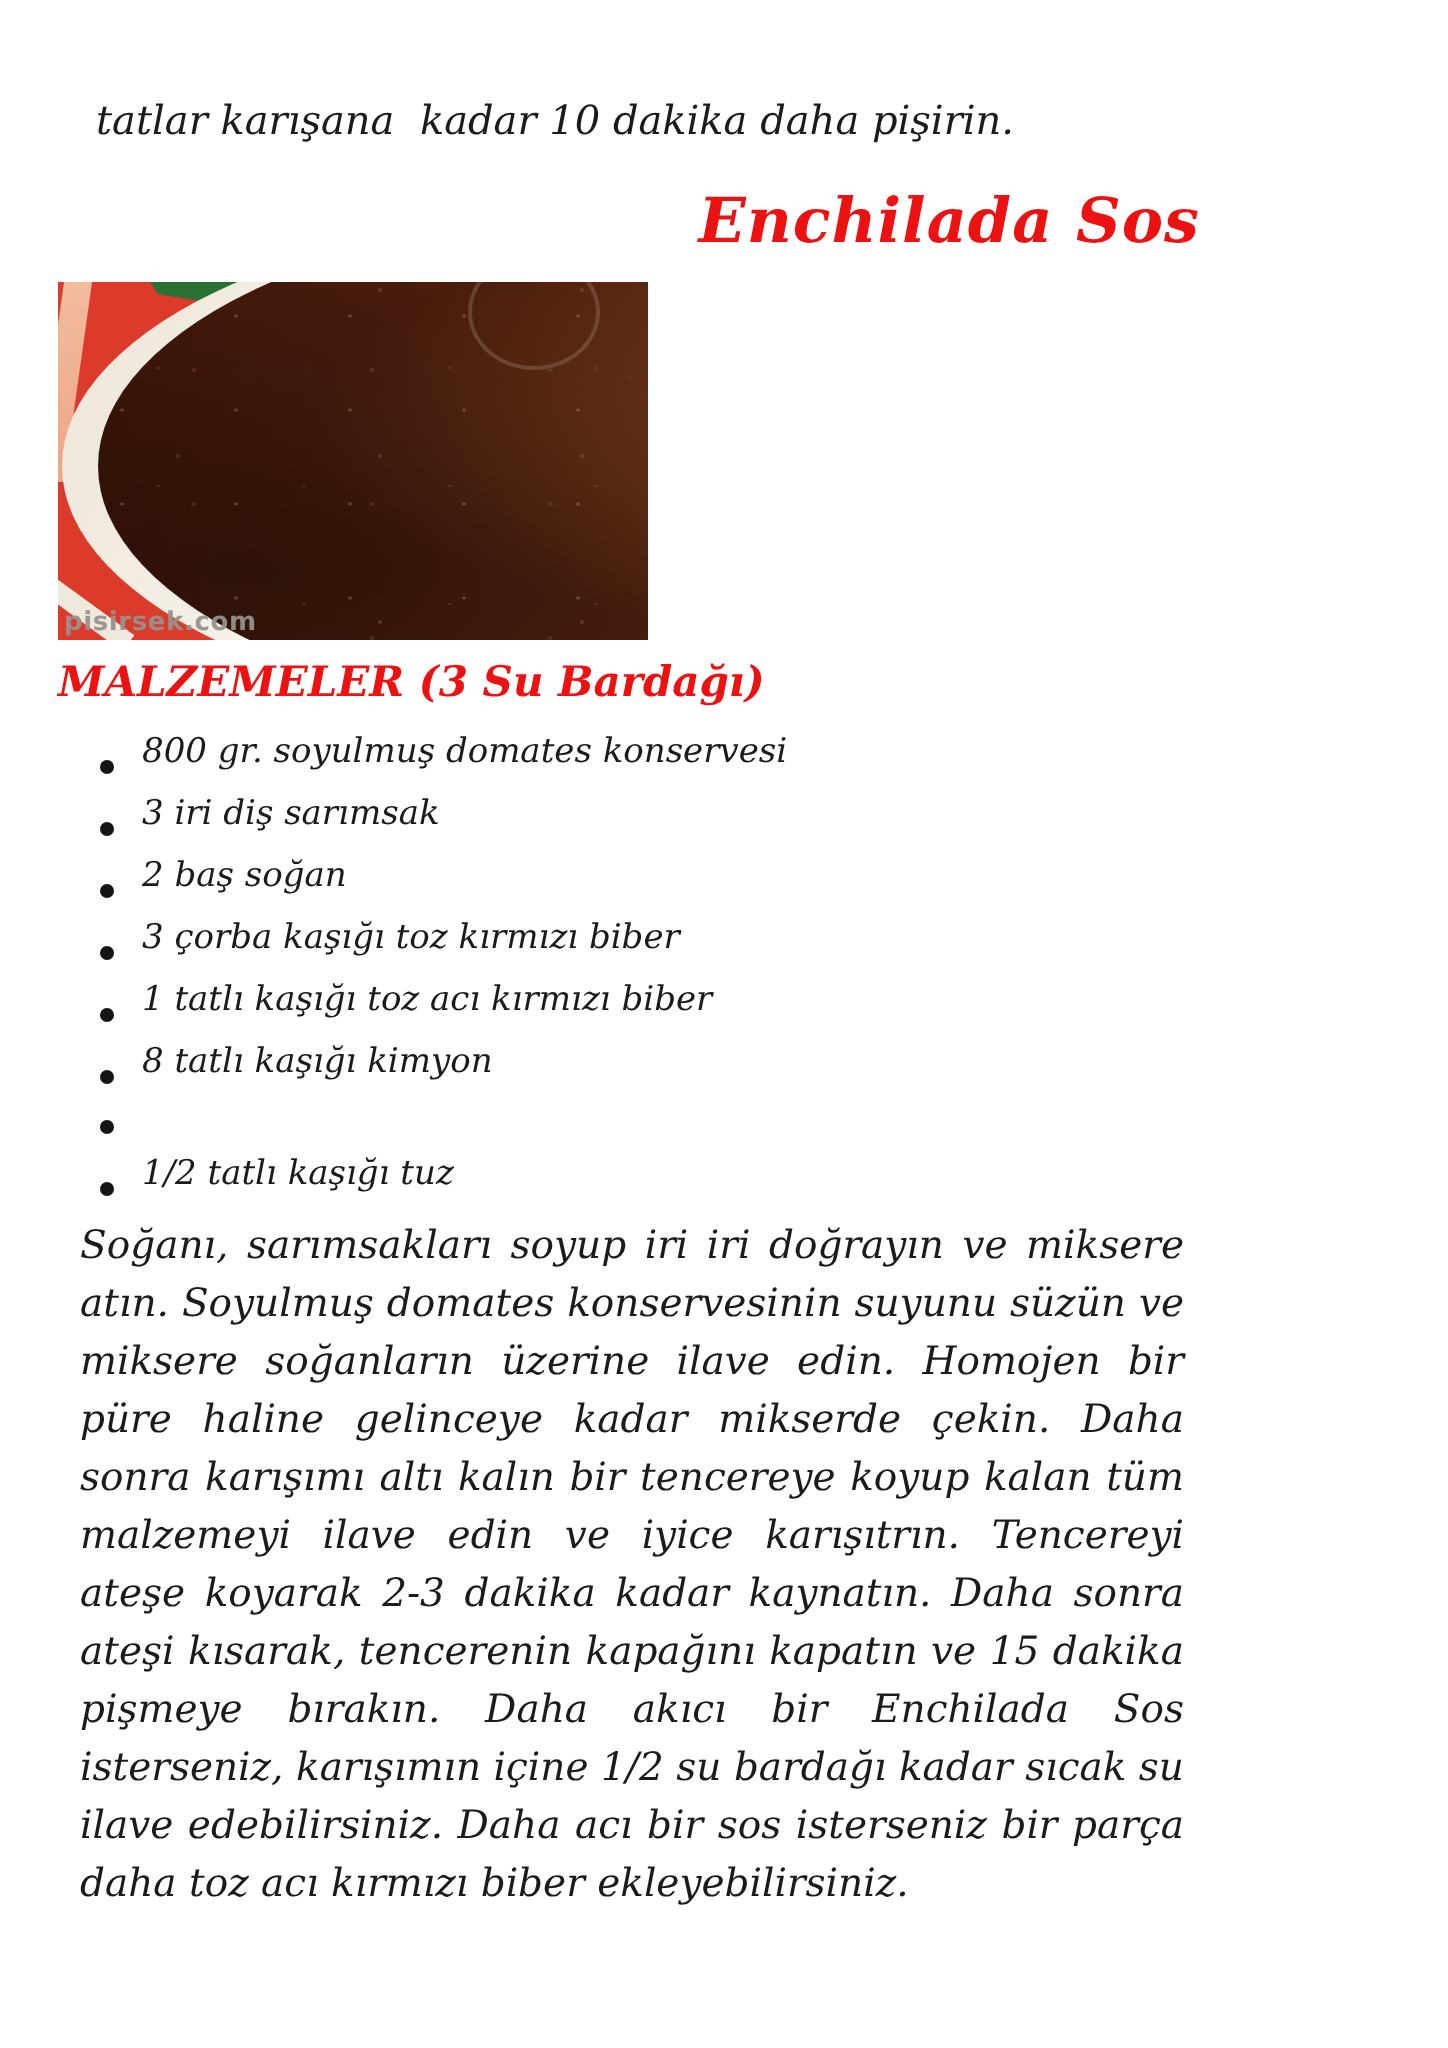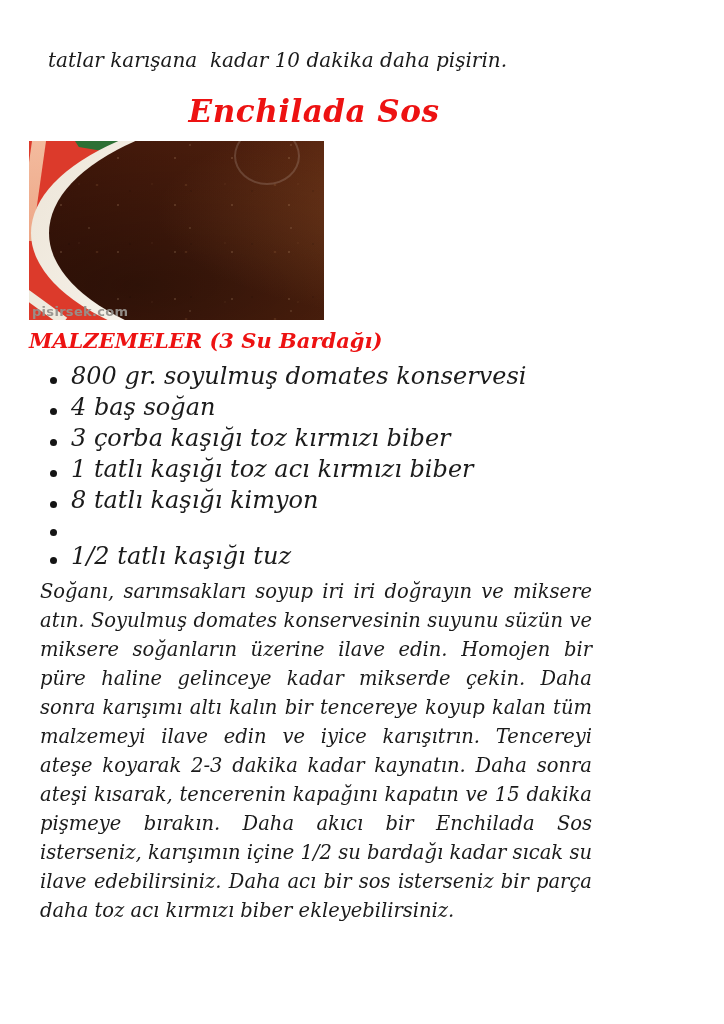--- a/index.html
+++ b/index.html
@@ -21,21 +21,21 @@
   }
   .step7 {
     margin: 0; padding-left: 20px; text-indent: -20px;
     font-size: 20px; line-height: 32px;
   }
   .step7 .num { margin-right: 7px; }
 
   
   h1.title {
     margin: 17px 6px 12px 0;
-    text-align: center;
+    text-align: right;
     font-size: 31px; font-weight: bold; font-style: italic;
     letter-spacing: 0.5px;
   }
 
   
   .photo {
     position: relative; width: 295px; height: 179px;
     margin: 4px 0 8px 1px; overflow: hidden;
     background: #dc3a2b;
     padding-left: 12px;
@@ -95,23 +95,23 @@
   }
   h3.yapilisi {
     margin: 10px 0 7px 12px;
     font-size: 20px; font-weight: bold; font-style: italic;
   }
   .red { color: #ed1212; }
 
   
   ul.ingredients { margin: 13px 0 0 0; padding: 0; list-style: none; }
   ul.ingredients li {
-    display: flex; align-items: center;
+    display: flex; align-items: flex-end;
     margin-bottom: 10px;
-    font-size: 24px; line-height: 21px;
+    font-size: 17px; line-height: 21px;
   }
   .bullet {
     flex: 0 0 auto;
     width: 7px; height: 7px; border-radius: 50%;
     background: #141414;
     margin: 8px 14px 0 22px;
   }
 
   
   p.instructions {
@@ -143,21 +143,25 @@
 
   <h2 class="malzemeler red">MALZEMELER (3 Su Bardağı)</h2>
 
   <ul class="ingredients">
     <li>
       <span class="bullet"></span>
       <span>800 gr. soyulmuş domates konservesi</span>
     </li>
     <li>
       <span class="bullet"></span>
-      <span>4 baş soğan</span>
+      <span>3 iri diş sarımsak</span>
+    </li>
+    <li>
+      <span class="bullet"></span>
+      <span>2 baş soğan</span>
     </li>
     <li>
       <span class="bullet"></span>
       <span>3 çorba kaşığı toz kırmızı biber</span>
     </li>
     <li>
       <span class="bullet"></span>
       <span>1 tatlı kaşığı toz acı kırmızı biber</span>
     </li>
     <li>

